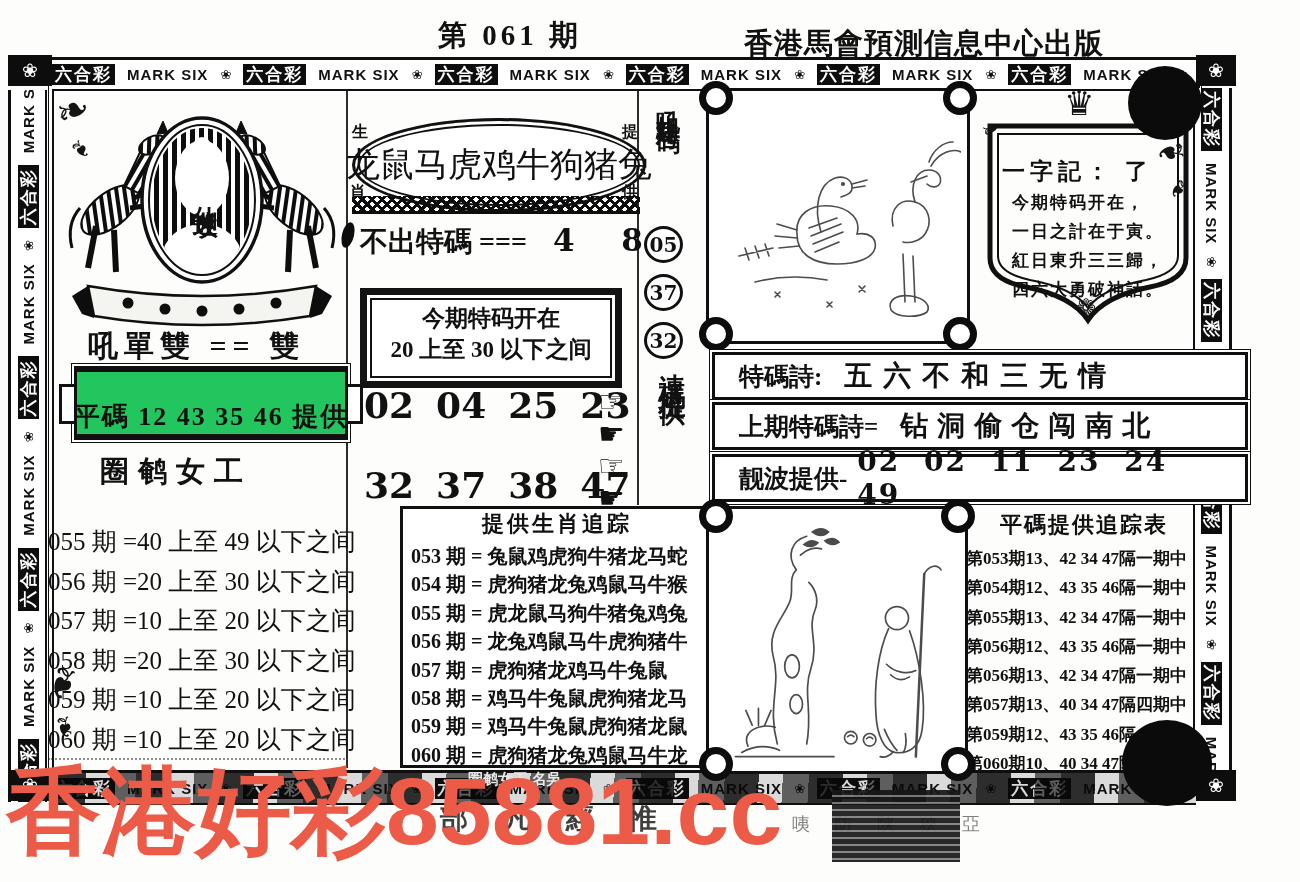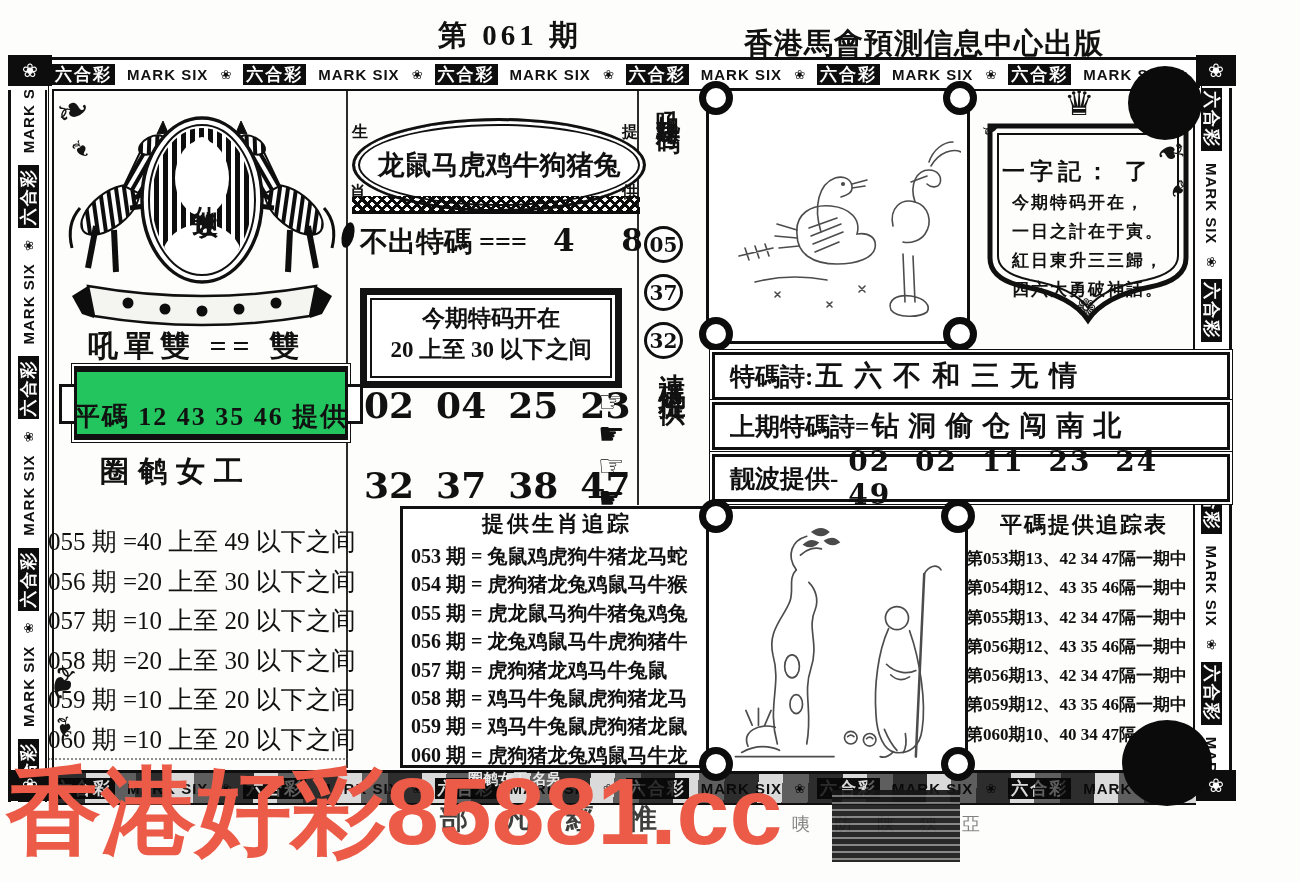--- a/index.html
+++ b/index.html
@@ -31,21 +31,21 @@
   .pbox{border:3px solid #101010;border-top:6px solid #101010;border-bottom:6px solid #101010;
         box-shadow:0 0 0 2px #fff,0 0 0 3px #101010;display:flex;align-items:flex-end;justify-content:center;background:#22c55e}
   .pbox-line{font-size:26px;font-weight:600;letter-spacing:2px;white-space:nowrap}
   .ptab{width:12px;height:34px;border:3px solid #101010;background:#fff;position:absolute;top:12px}
   .sect{font-size:29px;font-weight:800;letter-spacing:9px;white-space:nowrap}
   .left-row{font-size:25px;line-height:39.5px;white-space:nowrap;font-weight:500}
 
   
   .slogan{font-size:18px;font-weight:700;letter-spacing:.5px;white-space:nowrap}
   .oval{border:3px solid #101010;border-radius:50%;box-shadow:inset 0 0 0 3px #fff,inset 0 0 0 5px #101010;
-        display:flex;align-items:center;justify-content:center;font-size:27px;font-weight:700;background:#fff;white-space:nowrap}
+        display:flex;align-items:center;justify-content:center;font-size:34px;font-weight:400;background:#fff;white-space:nowrap}
   .mini{font-size:16px;font-weight:700}
   .fuzz{background:repeating-linear-gradient(45deg,#0c0c0c 0 3px,transparent 3px 7px),
                    repeating-linear-gradient(-45deg,#0c0c0c 0 3px,transparent 3px 7px);
         border-bottom:3px solid #0c0c0c}
   .excl{font-size:28px;font-weight:700;white-space:nowrap}
   .excl .vals{font-family:"DejaVu Serif",serif;font-size:31px;margin-left:26px;word-spacing:36px;font-weight:600}
   .sbox{border:7px solid #121212;box-shadow:inset 0 0 0 3px #fff,inset 0 0 0 5px #121212;
         text-align:center;font-size:23px;font-weight:600;padding-top:8px;line-height:31px;background:#fff}
   .numrow{display:flex;gap:22px;font-family:"DejaVu Serif",serif;font-size:36px;font-weight:600}
   .hands{display:flex;flex-direction:column;gap:1px;font-size:30px;line-height:31px;font-family:"DejaVu Sans",sans-serif}
@@ -57,23 +57,23 @@
   .vtext{writing-mode:vertical-rl;font-weight:700;white-space:nowrap}
   .circles{display:flex;flex-direction:column;gap:11px}
   .num-circle{width:33px;height:31px;border:3px solid #101010;border-radius:50%;background:#fff;
         display:flex;align-items:center;justify-content:center;
         font-family:"DejaVu Serif",serif;font-size:20px;font-weight:700}
 
   
   .picbox{border:3px solid #0f0f0f;background:#fff;z-index:2}
   .ring{position:absolute;width:20px;height:20px;border:7px solid #0c0c0c;border-radius:50%;background:#fff;z-index:3}
   .vrow{border:3px solid #0f0f0f;box-shadow:0 0 0 2px #fff,0 0 0 3px #0f0f0f;
-        display:flex;align-items:center;padding:0 15px;background:#fff;z-index:2}
+        display:flex;align-items:center;padding:0 24px;background:#fff;z-index:2}
   .vrow .lab{font-size:25px;font-weight:800;white-space:nowrap}
-  .vrow .val{font-size:28px;font-weight:800;letter-spacing:11px;white-space:nowrap;margin-left:2px}
+  .vrow .val{font-size:28px;font-weight:800;letter-spacing:11px;white-space:nowrap;margin-left:22px}
   .vrow .valnum{font-family:"DejaVu Serif",serif;font-size:28px;font-weight:700;word-spacing:12px;margin-left:10px;letter-spacing:2px}
 
   
   .poem-title{font-size:23px;font-weight:800;letter-spacing:5px;white-space:nowrap}
   .poem-line{font-size:17px;line-height:29px;font-weight:600;letter-spacing:2px;white-space:nowrap}
   .pm-title{font-size:22px;font-weight:800;letter-spacing:2px;white-space:nowrap}
   .pm-row{font-size:17px;line-height:29.3px;white-space:nowrap;font-weight:600}
 
   
   .wm{font-family:"Liberation Sans","DejaVu Sans",sans-serif;font-weight:700;font-size:95px;color:#eb5b47;
@@ -407,20 +407,21 @@
     </div>
   <div class="abs leaf" style="left:1076px;top:296px;font-size:24px">❁</div>
 
   <div class="abs pm-title" style="left:1000px;top:510px">平碼提供追踪表</div>
   <div class="abs" style="left:966px;top:544px;width:226px">
       <div class="pm-row">第053期13、42 34 47隔一期中</div>
       <div class="pm-row">第054期12、43 35 46隔一期中</div>
       <div class="pm-row">第055期13、42 34 47隔一期中</div>
       <div class="pm-row">第056期12、43 35 46隔一期中</div>
       <div class="pm-row">第056期13、42 34 47隔一期中</div>
+      <div class="pm-row">第057期13、40 34 47隔四期中</div>
       <div class="pm-row">第059期12、43 35 46隔一期中</div>
       <div class="pm-row">第060期10、40 34 47隔一期中</div>
     </div>
 
   <div class="abs smudge" style="left:468px;top:770px;font-size:15px;font-weight:700;z-index:3;color:#e8e8e8">圈鹌女工 名吳</div>
   <div class="abs smudge" style="left:440px;top:800px;font-size:28px;font-weight:700;letter-spacing:14px;opacity:.85">部 凡 經 惟</div>
   <div class="abs smudge" style="left:792px;top:812px;font-size:18px;letter-spacing:10px;opacity:.55">咦 防 陕 狹 亞</div>
   <div class="abs inkblock" style="left:832px;top:790px;width:128px;height:72px"></div>
 
   <div class="abs wm" style="left:6px;top:764px">香港好彩85881.cc</div>

